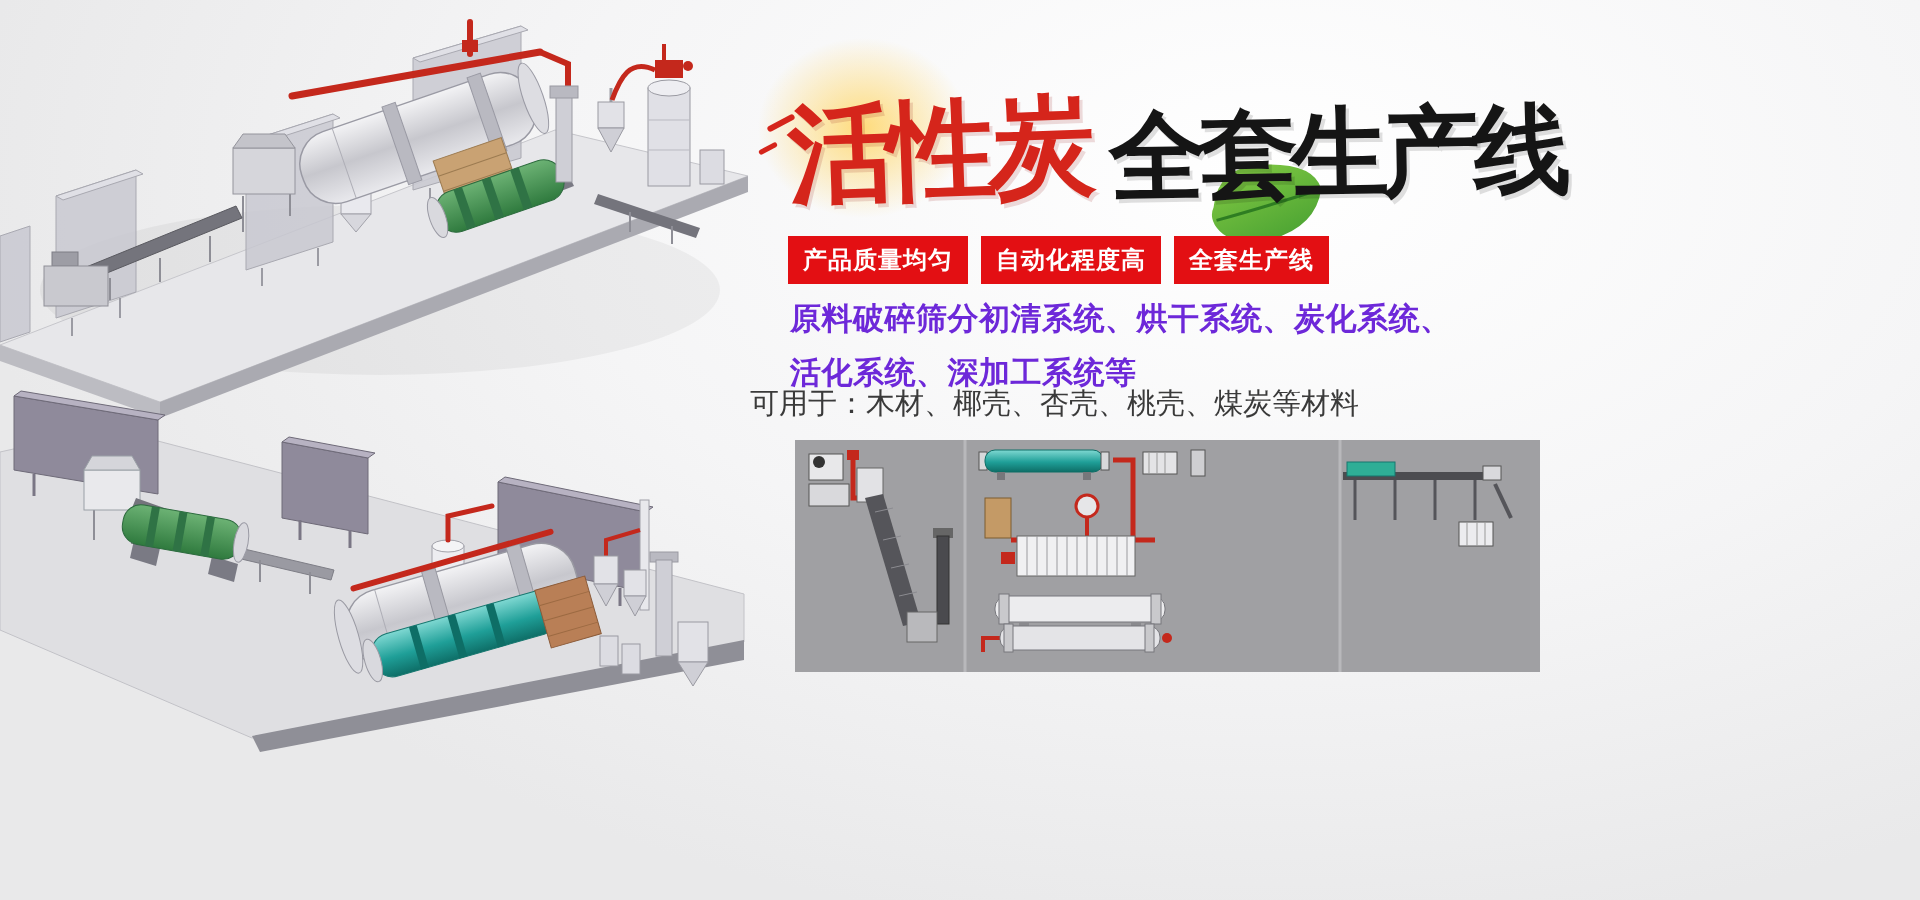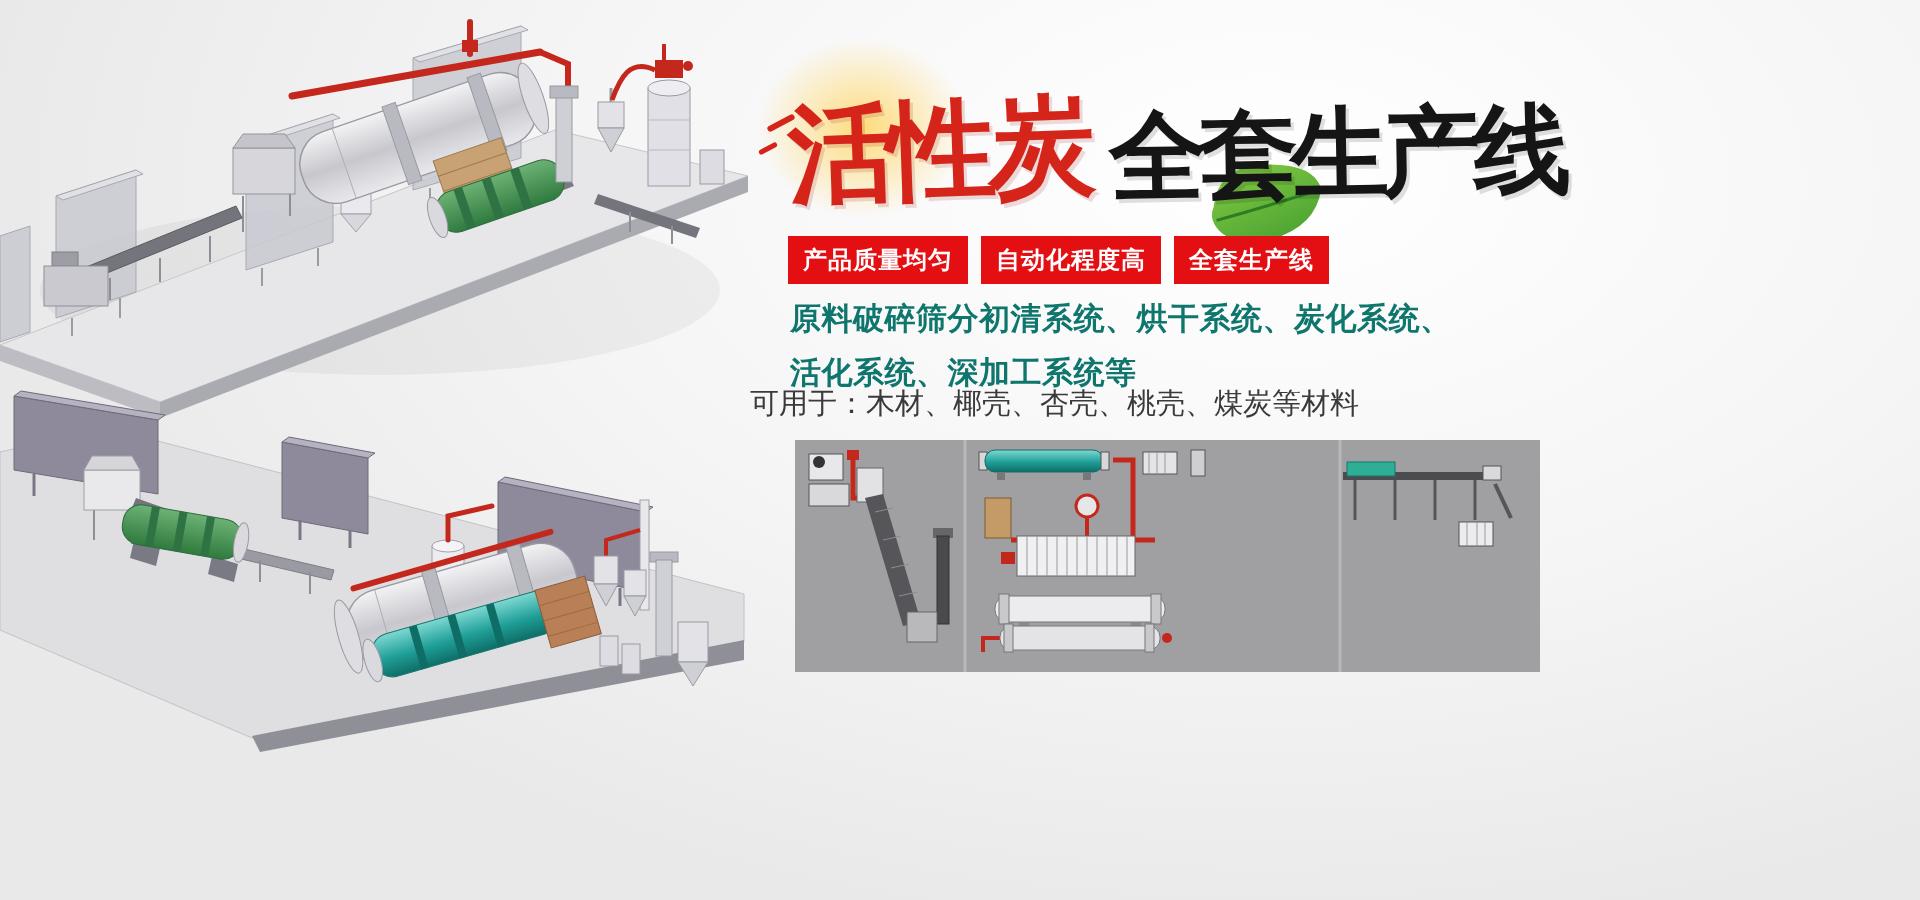--- a/index.html
+++ b/index.html
@@ -24,21 +24,21 @@
   .title-black{display:inline-block;font-size:98px;font-weight:900;letter-spacing:-7px;
     color:#151515;margin-left:16px;transform:rotate(-1deg);text-shadow:3px 4px 0 rgba(0,0,0,.12);}
 
   
   .badges{position:absolute;left:788px;top:236px;display:flex;gap:13px;z-index:1;}
   .badge{background:#e30f13;color:#ffffff;font-size:24px;font-weight:700;
     padding:8px 15px;border-radius:0;white-space:nowrap;letter-spacing:1px;}
 
   
   .desc-bold{position:absolute;left:790px;z-index:1;font-size:31px;font-weight:800;
-    color:#0f766e;white-space:nowrap;letter-spacing:0.5px;}
+    color:#6d28d9;white-space:nowrap;letter-spacing:0.5px;}
   .desc-line1{top:298px;}
   .desc-line2{top:352px;}
   .desc-materials{position:absolute;left:750px;top:384px;z-index:1;font-size:29px;
     font-weight:400;color:#3a3a3a;white-space:nowrap;}
 
   
   .schematic{position:absolute;left:795px;top:440px;width:745px;height:232px;
     background:#a0a0a3;box-shadow:inset 0 0 0 1px #8c8c8f;z-index:1;}
   .schematic svg{display:block;}
 </style>

